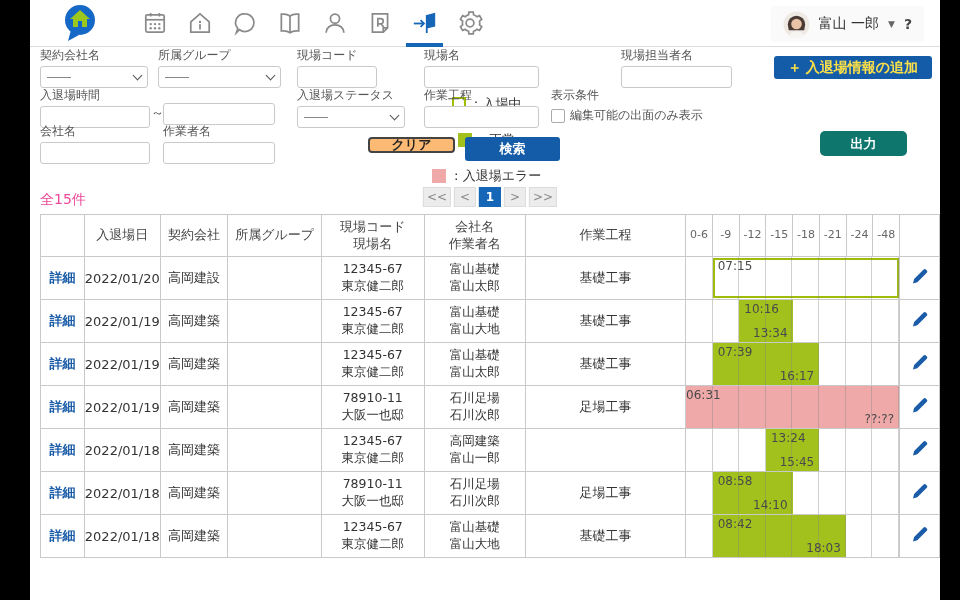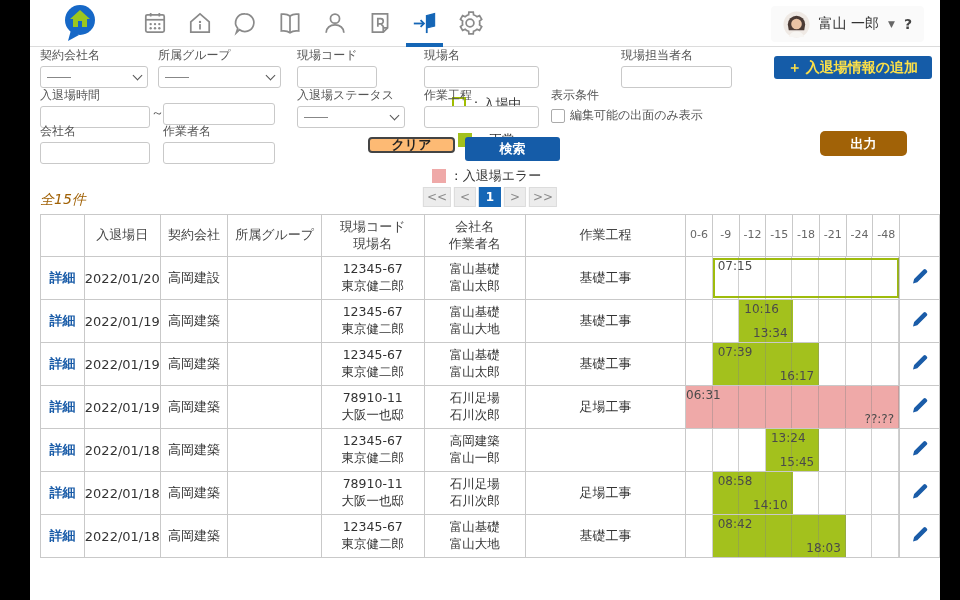--- a/index.html
+++ b/index.html
@@ -32,31 +32,31 @@
   .tbox, .sel { height:22px; border:1px solid #c9c9c9; border-radius:3px; background:#fff; font-size:12px; color:#333; padding:0 6px; width:100%; }
   .sel { display:flex; align-items:center; justify-content:space-between; color:#777; cursor:pointer; }
   .chev { width:7px; height:7px; border-right:1.6px solid #555; border-bottom:1.6px solid #555; transform:rotate(45deg); margin-top:-4px; }
   .tilde { position:absolute; font-size:13px; color:#555; }
   .chkrow { display:flex; align-items:center; gap:5px; margin-top:3px; }
   .chk { width:14px; height:14px; border:1px solid #aaa; background:#fff; border-radius:2px; cursor:pointer; }
   .chklbl { font-size:12px; color:#555; }
   .btn { font-size:13px; font-weight:bold; cursor:pointer; display:flex; align-items:center; justify-content:center; }
   .btn-clear { position:absolute; left:328px; top:90px; width:87px; height:16px; background:#fdba74; border:2px solid #444; border-radius:4px; color:#222; }
   .btn-search { position:absolute; left:425px; top:90px; width:95px; height:24px; background:#155ca8; border:none; border-radius:3px; color:#fff; }
-  .btn-output { position:absolute; left:780px; top:84px; width:87px; height:25px; background:#a16207; border:none; border-radius:5px; color:#fff; }
+  .btn-output { position:absolute; left:780px; top:84px; width:87px; height:25px; background:#0f766e; border:none; border-radius:5px; color:#fff; }
 
   
   .legend { display:flex; justify-content:flex-end; gap:18px; margin:2px 7px 0 0; height:18px; align-items:center;flex-direction:column; }
   .leg { display:flex; align-items:center; gap:4px; font-size:13px; color:#333; }
   .sw { width:14px; height:14px; }
   .sw.outline { background:#fff; border:2px solid #a0bd00; }
   .sw.normal { background:#a3c11d; }
   .sw.error { background:#efa9a8; }
   .listbar { position:relative; height:24px; margin-top:2px; }
-  .count { font-size:14px; color:#a16207; line-height:24px;font-style:italic; }
+  .count { font-size:14px; color:#ec4899; line-height:24px; }
   .pager { position:absolute; left:50%; top:0; transform:translateX(-50%); display:flex; gap:3px; }
   .pg { min-width:22px; height:20px; padding:0 3px; display:flex; align-items:center; justify-content:center;
         background:#ececec; border:1px solid #dcdcdc; color:#8a8a8a; font-size:12px; cursor:pointer; }
   .pg.active { background:#1566b6; border-color:#1566b6; color:#fff; font-weight:bold; }
 
   
   table { border-collapse:collapse; table-layout:fixed; margin-top:3px;padding-left:44px; }
   th, td { border:1px solid #c9c9c9; font-weight:normal; padding:0; }
   th { font-size:13px; color:#444; height:42px; line-height:1.3; background:#fff; }
   th.timeh { font-size:11px; color:#666; }

